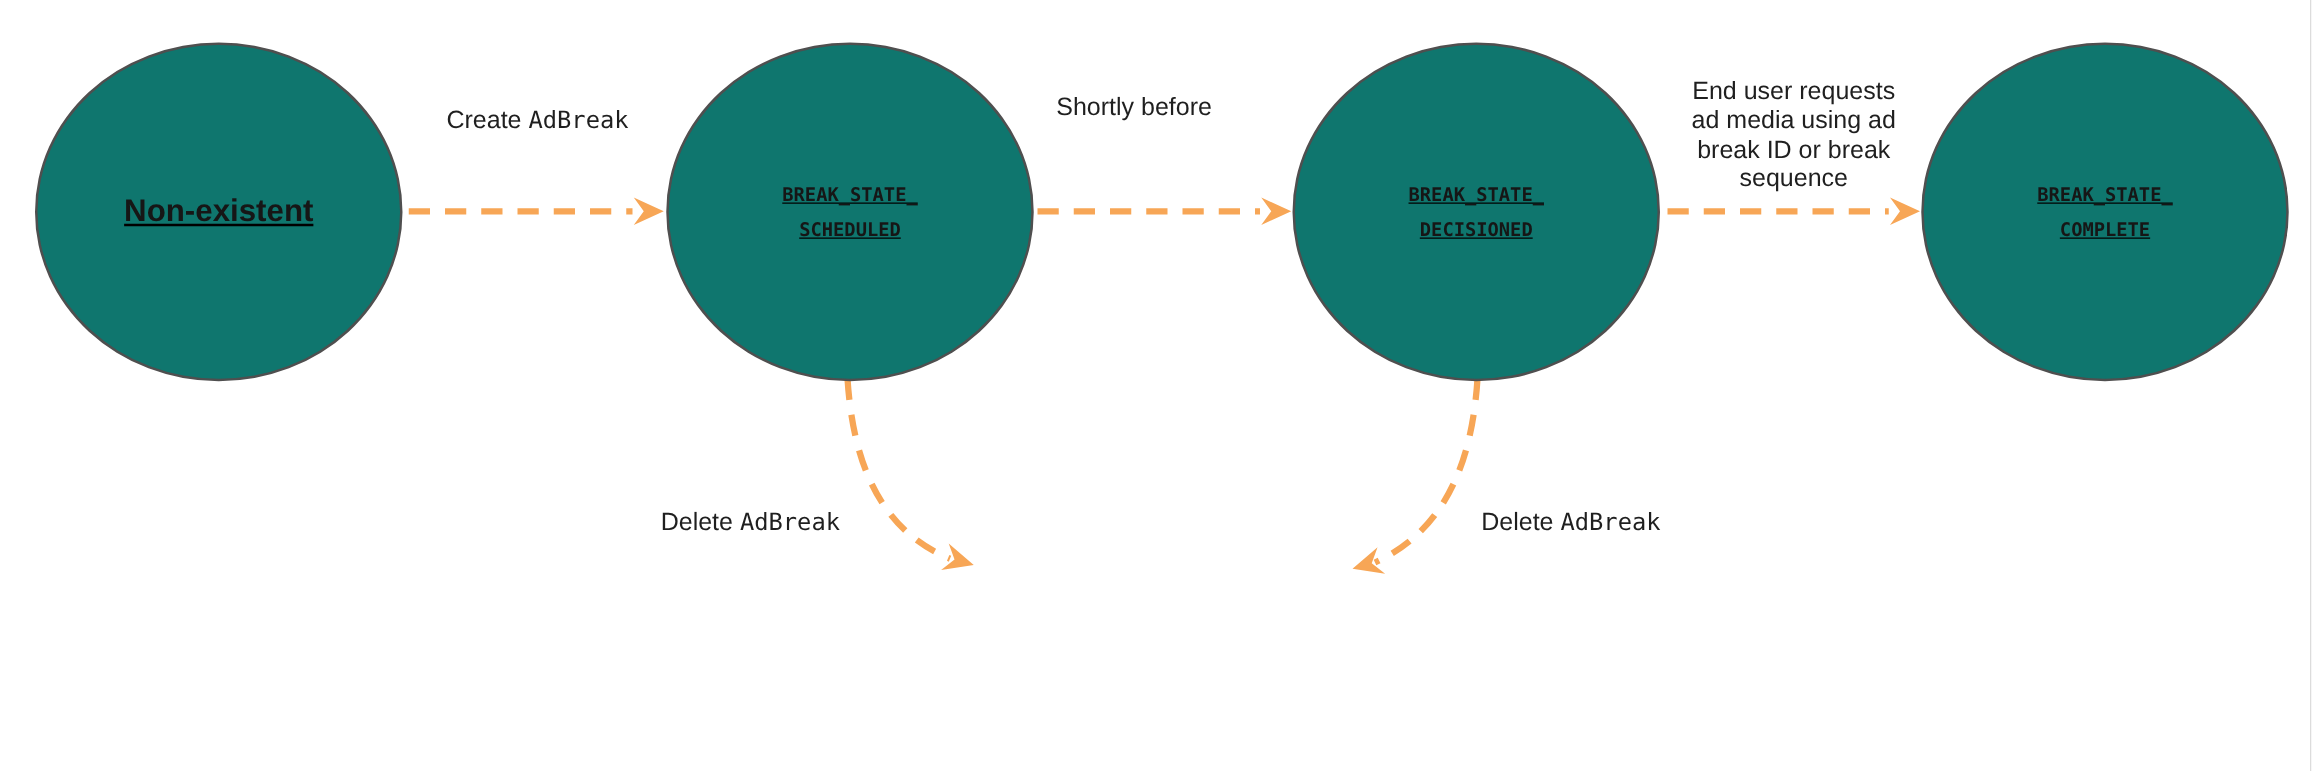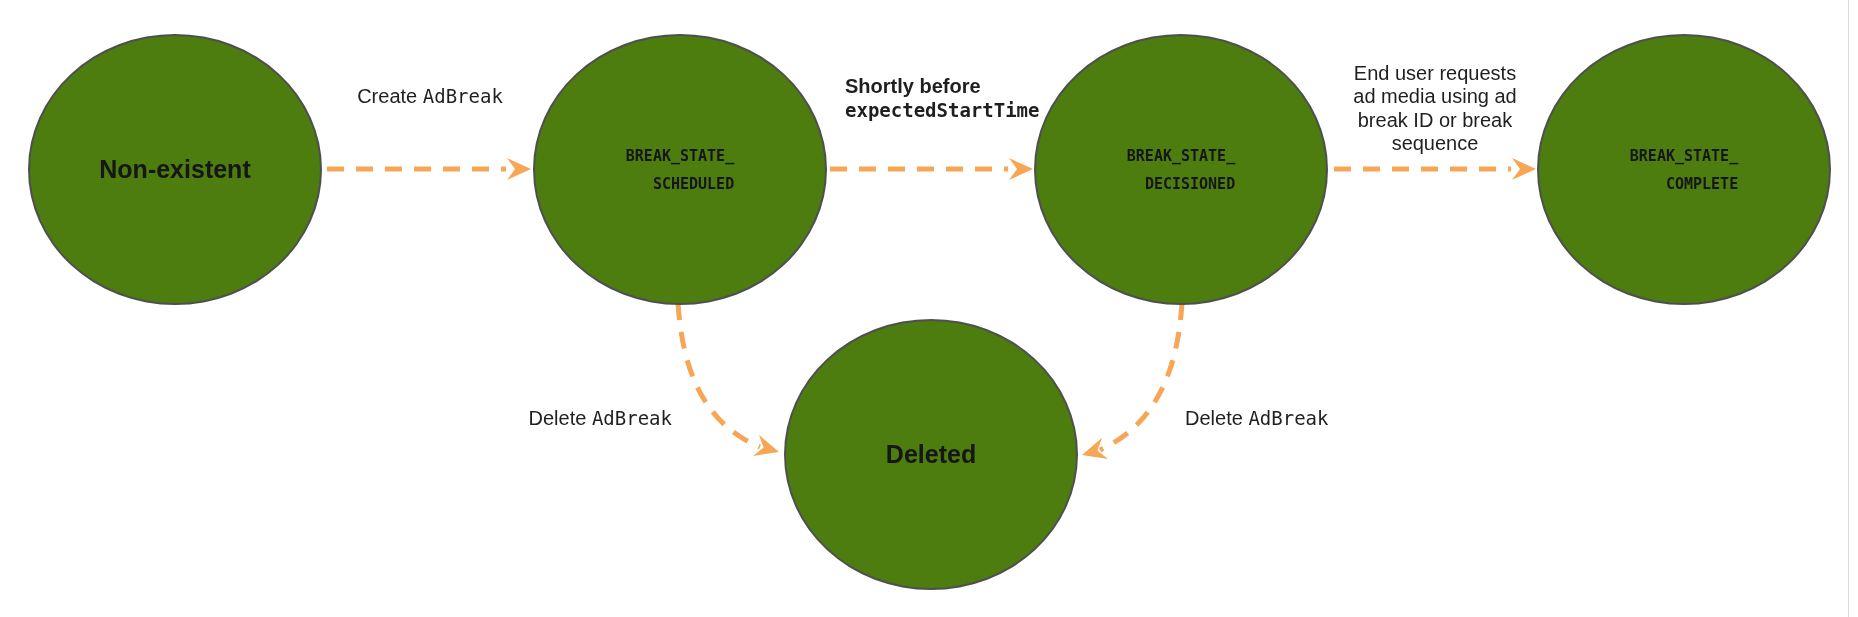--- a/index.html
+++ b/index.html
@@ -24,26 +24,27 @@
     stroke-dasharray: 17 12;
   }
   .arrow-head { fill: #F7A656; stroke: none; }
 
   .node {
     position: absolute;
     width: 294px;
     height: 271px;
     box-sizing: border-box;
     border-radius: 50%;
-    background: #4d7c0f;
+    background: #0f766e;
     border: 2px solid #4F4F4F;
     display: flex;
     align-items: center;
     justify-content: center;
-    text-align: right;
+    text-align: center;
+    text-decoration: underline;
   }
   .node-c1 { left: 28px;   top: 34px; }
   .node-c2 { left: 533px;  top: 34px; }
   .node-c3 { left: 1034px; top: 34px; }
   .node-c4 { left: 1537px; top: 34px; }
   .node-c5 { left: 784px;  top: 319px; }
 
   .plain-label {
     font-family: "Liberation Sans", sans-serif;
     font-weight: bold;
@@ -64,21 +65,21 @@
     font-size: 20px;
     line-height: 24px;
     color: #1F1F1F;
     white-space: nowrap;
   }
   .edge-label .code {
     font-family: "DejaVu Sans Mono", monospace;
     font-size: 19px;
   }
   .lbl-create   { left: 348px;  top: 84px;  width: 164px; text-align: center; }
-  .lbl-shortly  { left: 845px;  top: 74px;  text-align: left; font-weight: bold; }
+  .lbl-shortly  { left: 845px;  top: 74px;  text-align: left; }
   .lbl-enduser  { left: 1345px; top: 38px;  width: 180px; text-align: center;
                   white-space: pre-line; line-height: 23.5px; }
   .lbl-del-left { left: 500px;  top: 406px; width: 172px; text-align: right; }
   .lbl-del-right{ left: 1185px; top: 406px; text-align: left; }
 
   .page-edge-line {
     position: absolute;
     left: 1848px; top: 0;
     width: 1px; height: 617px;
     background: #DCDCDC;
@@ -129,31 +130,27 @@
   <div class="node node-c3">
     <span class="code-node-label">BREAK_STATE_
 DECISIONED</span>
   </div>
 
   <div class="node node-c4">
     <span class="code-node-label">BREAK_STATE_
 COMPLETE</span>
   </div>
 
-  <div class="node node-c5">
-    <span class="plain-label">Deleted</span>
-  </div>
 
   <div class="edge-label lbl-create">
     <span>Create </span><span class="code">AdBreak</span>
   </div>
 
   <div class="edge-label lbl-shortly">
     <div>Shortly before</div>
-    <div class="code">expectedStartTime</div>
   </div>
 
   <div class="edge-label lbl-enduser">
     <span>End user requests
 ad media using ad
 break ID or break
 sequence</span>
   </div>
 
   <div class="edge-label lbl-del-left">

